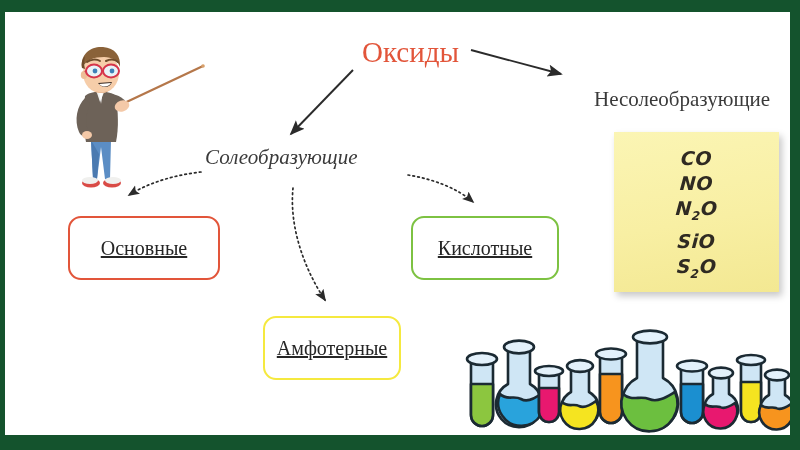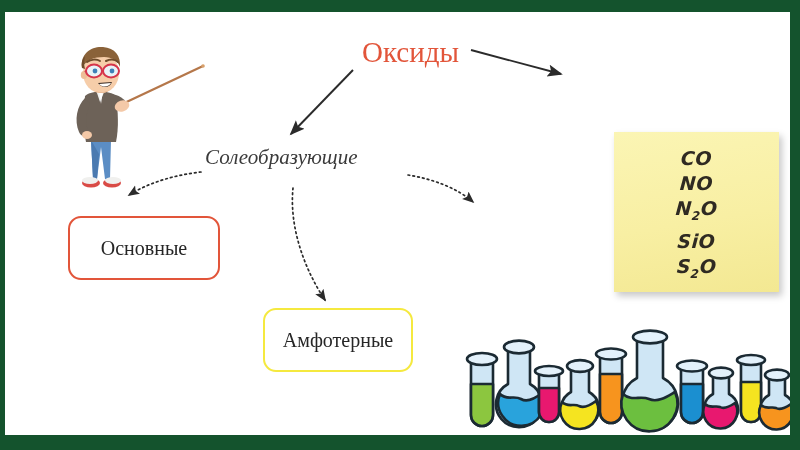--- a/index.html
+++ b/index.html
@@ -62,39 +62,40 @@
     display: flex;
     align-items: center;
     justify-content: center;
     box-sizing: border-box;
   }
   .box span {
     font-size: 20px;
     color: #262626;
     white-space: nowrap;
     font-family: "Liberation Serif", serif;
+    text-decoration: underline;
   }
   #box-basic {
     left: 63px;
     top: 204px;
     width: 152px;
     height: 64px;
     border: 2.5px solid #e2553a;
   }
   #box-acidic {
     left: 406px;
     top: 204px;
     width: 148px;
     height: 64px;
     border: 2.5px solid #7dc242;
   }
   #box-amphoteric {
     left: 258px;
-    top: 296px;
-    width: 150px;
+    top: 304px;
+    width: 138px;
     height: 64px;
     border: 2.5px solid #f5e93f;
   }
   
   #sticky {
     position: absolute;
     left: 609px;
     top: 120px;
     width: 165px;
     height: 160px;
@@ -243,25 +244,29 @@
         <path d="M39,40 C43,44 49,43 51,39 Z" fill="#ffffff"></path>
 
         <path d="M33,46 C38,50 46,50 51,45 C46,49 38,49 33,46 Z" fill="#e8b894"></path>
       </g>
     </svg>
 
     <div class="node-title" id="title-oxides">Оксиды</div>
 
     <div class="node-title" id="title-salt-forming">Солеобразующие</div>
 
+    <div class="node-title" id="title-non-salt-forming">Несолеобразующие</div>
 
     <div class="box" id="box-basic">
       <span>Основные</span>
     </div>
 
+    <div class="box" id="box-acidic">
+      <span>Кислотные</span>
+    </div>
 
     <div class="box" id="box-amphoteric">
       <span>Амфотерные</span>
     </div>
 
     <div id="sticky">
       <div id="sticky-list">
         <div class="formula"><span>CO</span></div>
         <div class="formula"><span>NO</span></div>
         <div class="formula"><span>N</span><sub>2</sub><span>O</span></div>

